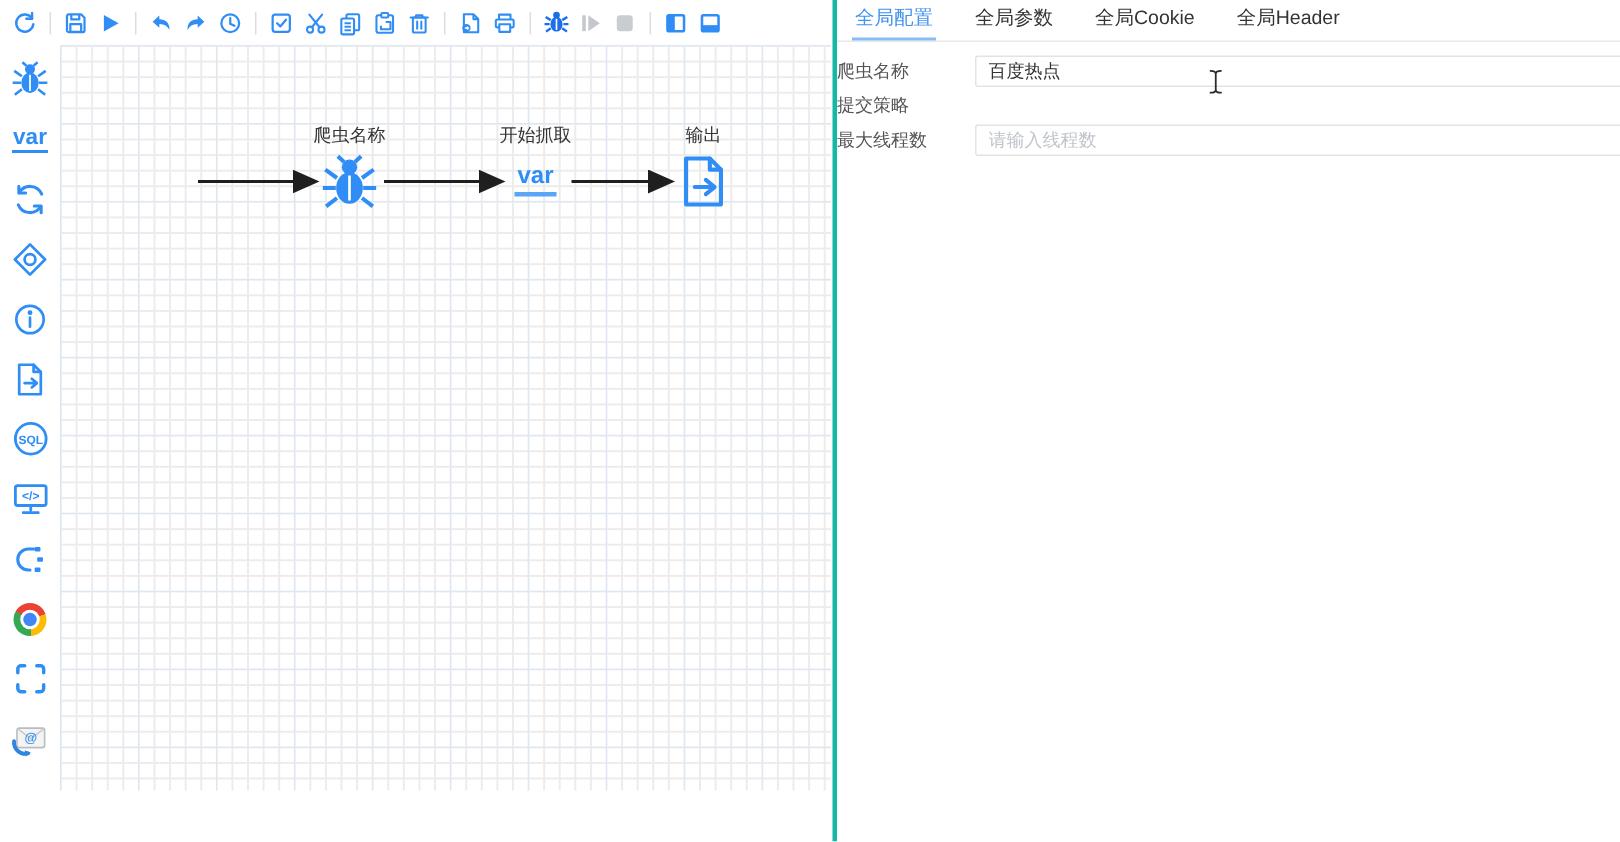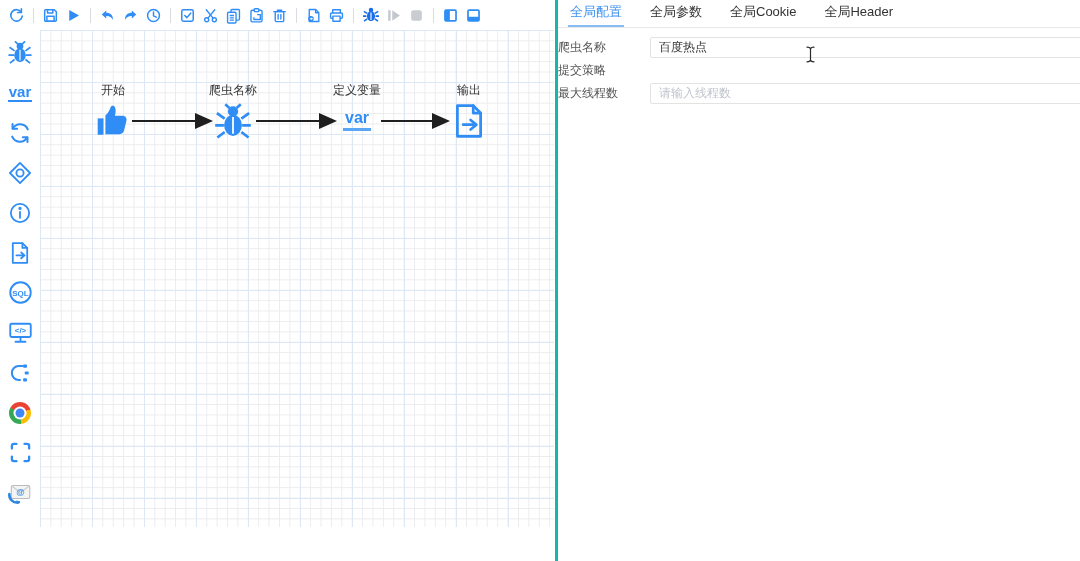--- a/index.html
+++ b/index.html
@@ -280,40 +280,33 @@
       <defs>
         <marker id="ah" markerWidth="9" markerHeight="8" refX="7.5" refY="4" orient="auto">
           <path d="M0 0 L9 4 L0 8 Z" fill="#1f1f1f"></path>
         </marker>
       </defs>
       <line x1="92" y1="91" x2="170" y2="91" stroke="#1f1f1f" stroke-width="2" marker-end="url(#ah)"></line>
       <line x1="216" y1="91" x2="294" y2="91" stroke="#1f1f1f" stroke-width="2" marker-end="url(#ah)"></line>
       <line x1="341" y1="91" x2="407" y2="91" stroke="#1f1f1f" stroke-width="2" marker-end="url(#ah)"></line>
     </svg>
 
-    <div class="node" style="left:45px; top:52px;">
-      <div class="node-label">开始</div>
-      <svg width="38" height="38" viewBox="0 0 36 36">
-          <path d="M3.5 15.5 h5.5 v15.5 H3.5 z" fill="#2f8df5"></path>
-          <path d="M10.8 30.5 h13.4 c2.2 0 3.8-1.3 4.3-3.4 l2.3-9.6 c.5-2.3-1.2-4.4-3.6-4.4 h-7.4 c.7-2.7 1.1-5.5.2-7.9 -.7-1.9-3.4-2.2-4.2-.3 -1.1 2.5-2.1 5.2-4.6 7.4 l-.4.3 z" fill="#2f8df5"></path>
-        </svg>
-    </div>
 
     <div class="node" style="left:165px; top:52px;">
       <div class="node-label">爬虫名称</div>
       <svg width="40" height="40" viewBox="0 0 36 36">
           <ellipse cx="18" cy="21" rx="8" ry="9.5" fill="#2f8df5"></ellipse>
           <circle cx="18" cy="8.5" r="4.6" fill="#2f8df5"></circle>
           <path d="M10.5 15 L3.5 10 M9.8 21 H2 M10.5 27 L4 32 M25.5 15 L32.5 10 M26.2 21 H34 M25.5 27 L32 32 M14.8 5.4 L11 2 M21.2 5.4 L25 2" stroke="#2f8df5" stroke-width="2.4" fill="none"></path>
           <path d="M18 13.5 V28.5" stroke="#fff" stroke-width="1.6"></path>
         </svg>
     </div>
 
     <div class="node" style="left:289px; top:52px;">
-      <div class="node-label">定义变量</div>
+      <div class="node-label">开始抓取</div>
       <div class="varnode-text">var</div>
     </div>
 
     <div class="node" style="left:401px; top:52px;justify-content:space-between;">
       <div class="node-label">输出</div>
       <svg width="38" height="38" viewBox="0 0 36 36" fill="none" stroke="#2f8df5" stroke-width="2.6" stroke-linejoin="round" stroke-linecap="round">
           <path d="M7 3.5 h15 l7 7 v22 h-22 z"></path>
           <path d="M22 3.5 v7 h7"></path>
           <path d="M12.5 21.5 h11 M19.5 17 l5.5 4.5 -5.5 4.5"></path>
         </svg>

